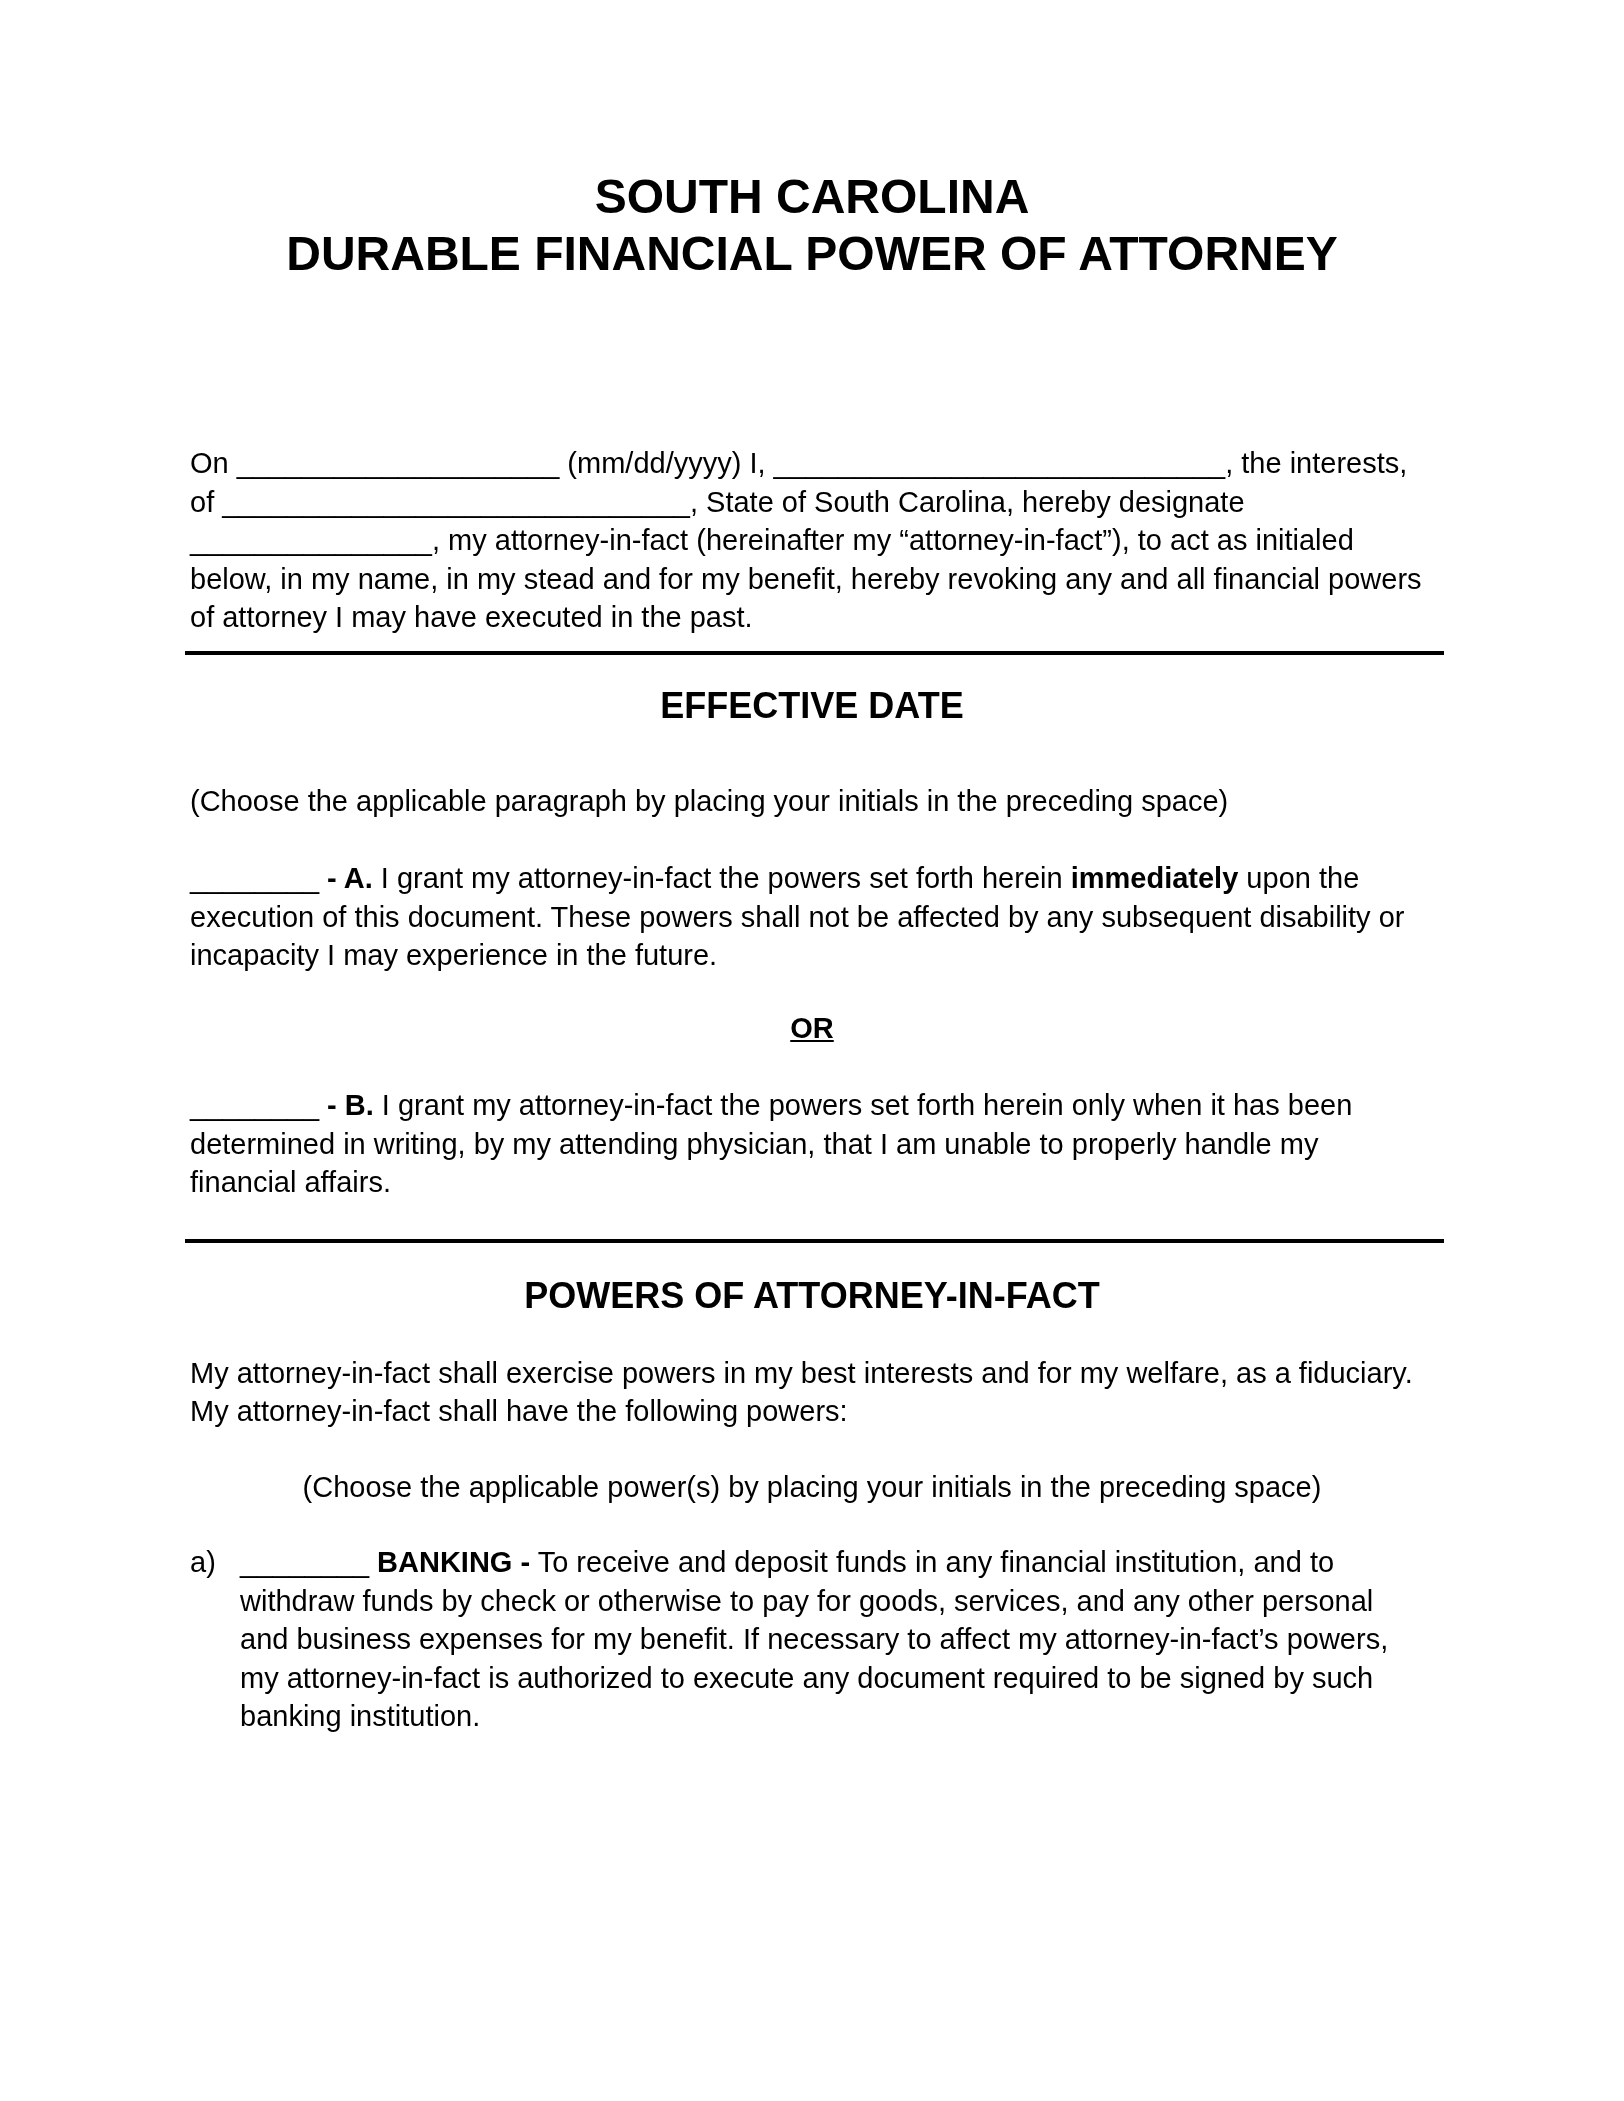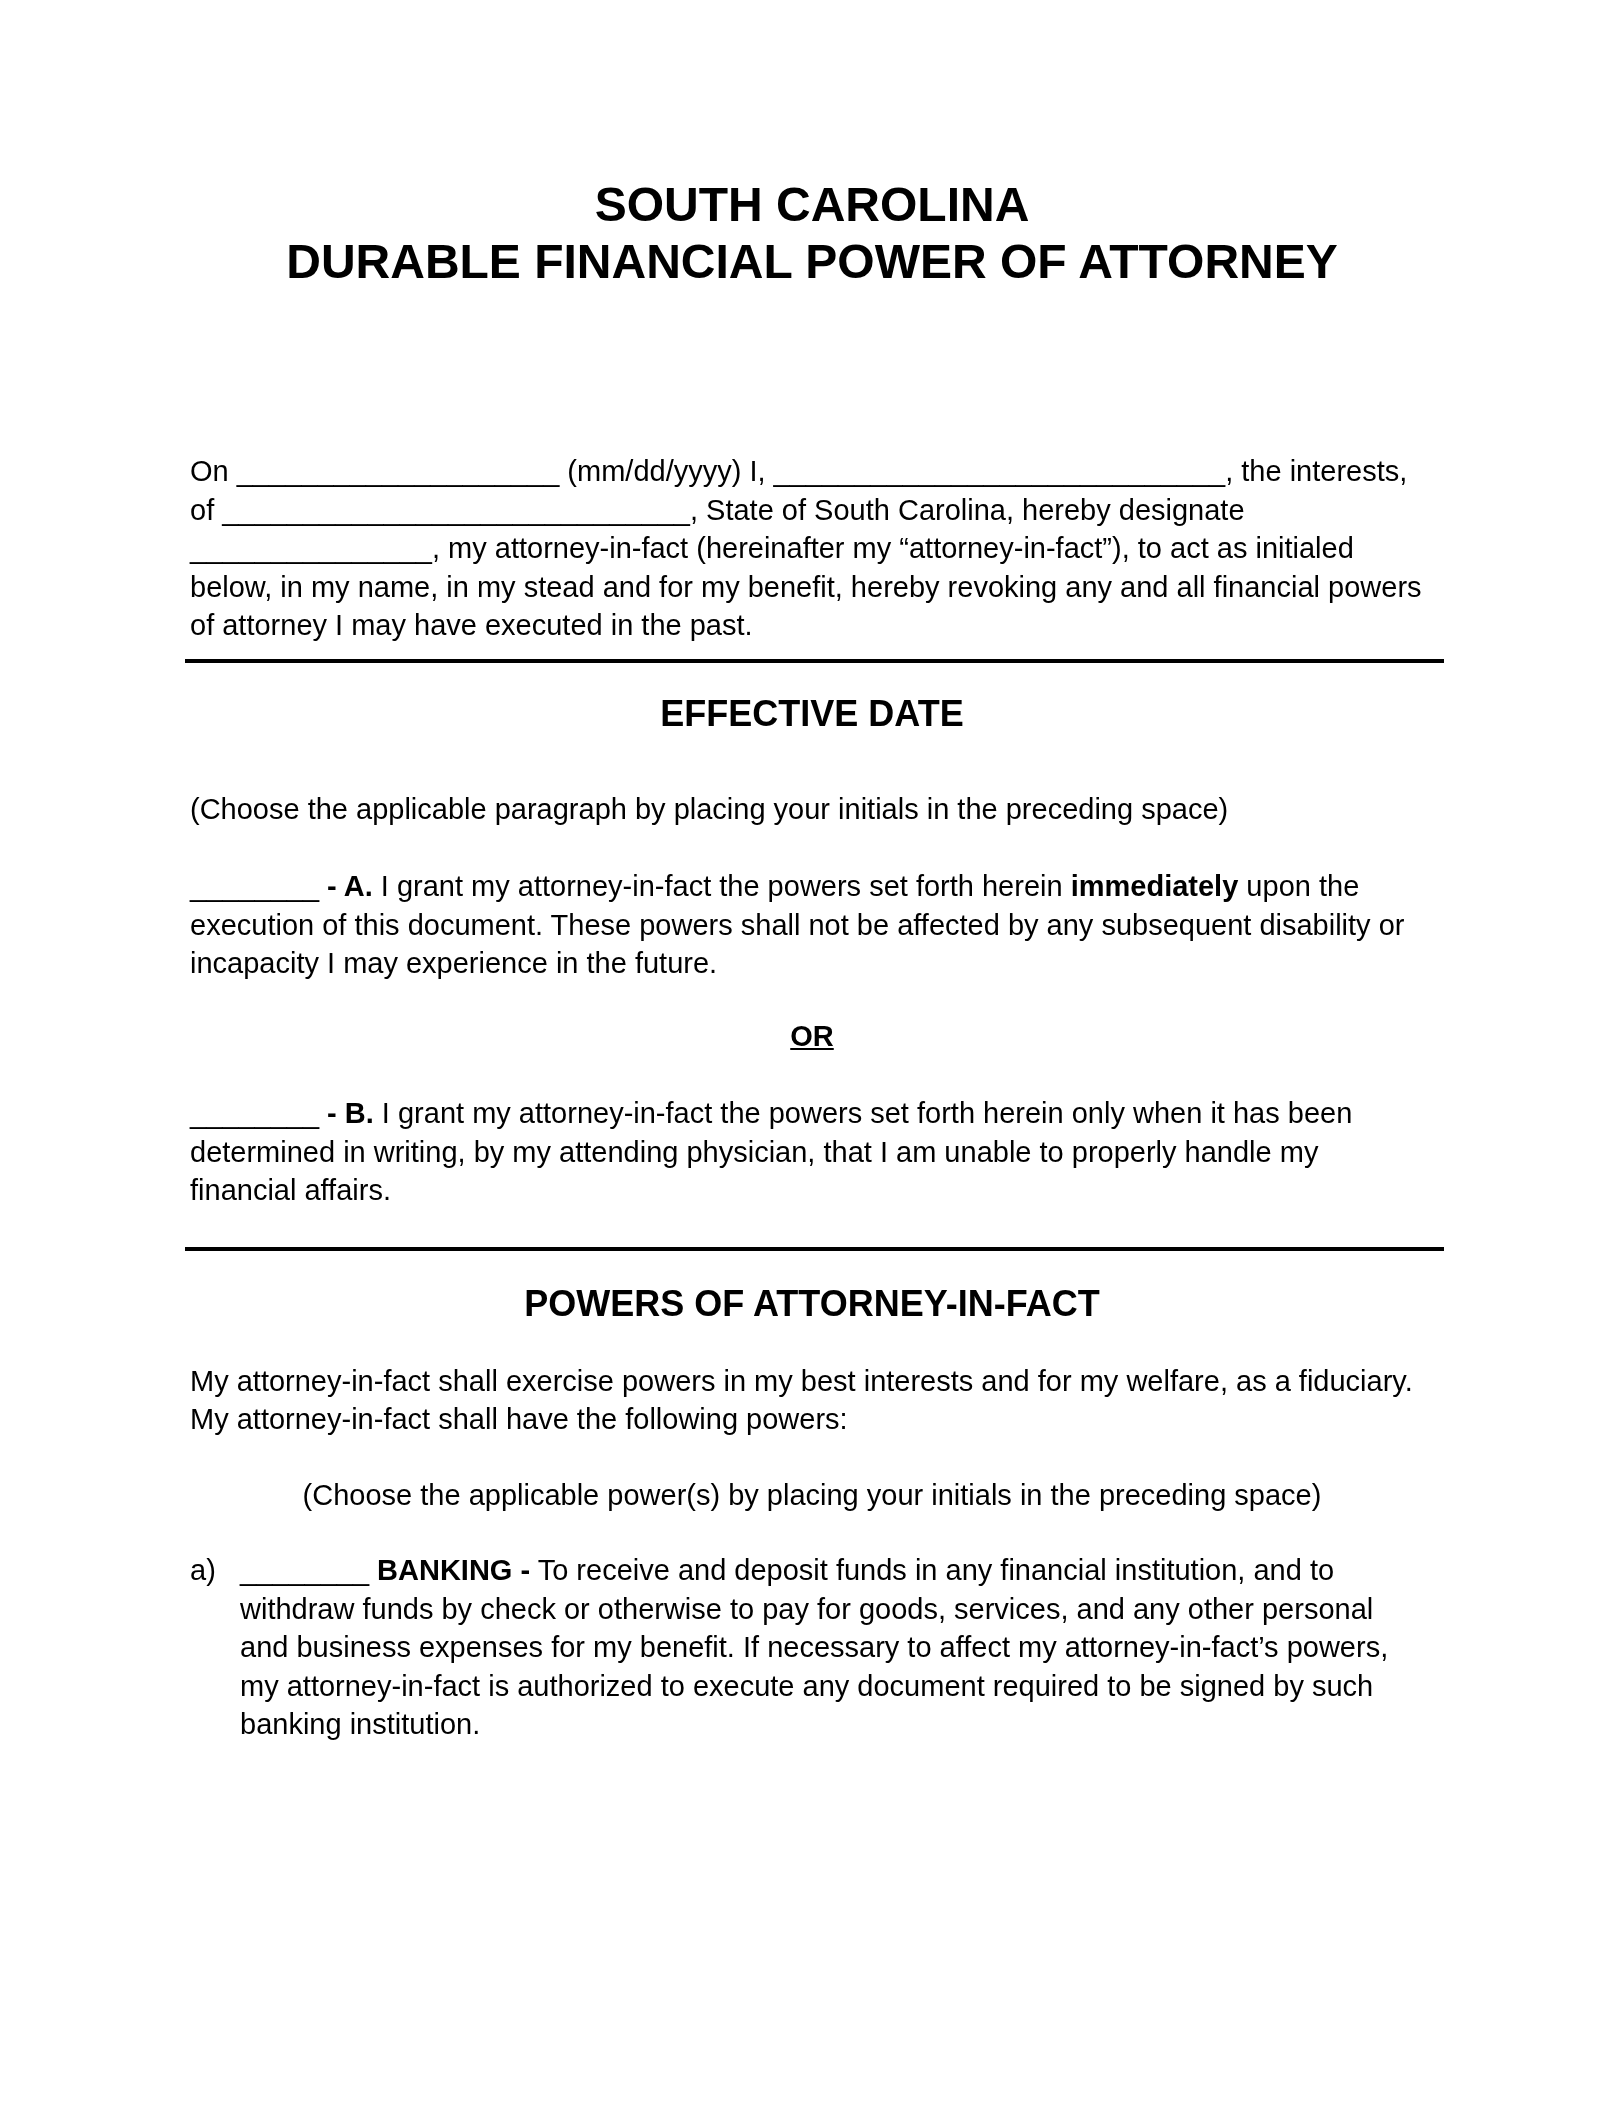--- a/index.html
+++ b/index.html
@@ -4,21 +4,21 @@
 <style>
   html, body {
     margin: 0;
     padding: 0;
     background: #ffffff;
   }
   .page {
     position: relative;
     width: 1624px;
     height: 1939px;
-    margin: 16px auto;
+    margin: 8px auto;
     background: #ffffff;
     color: #000000;
     font-family: "Liberation Sans", sans-serif;
     overflow: hidden;
   }
   .content {
     padding: 0 190px 0 190px;
   }
   .line {
     white-space: nowrap;

